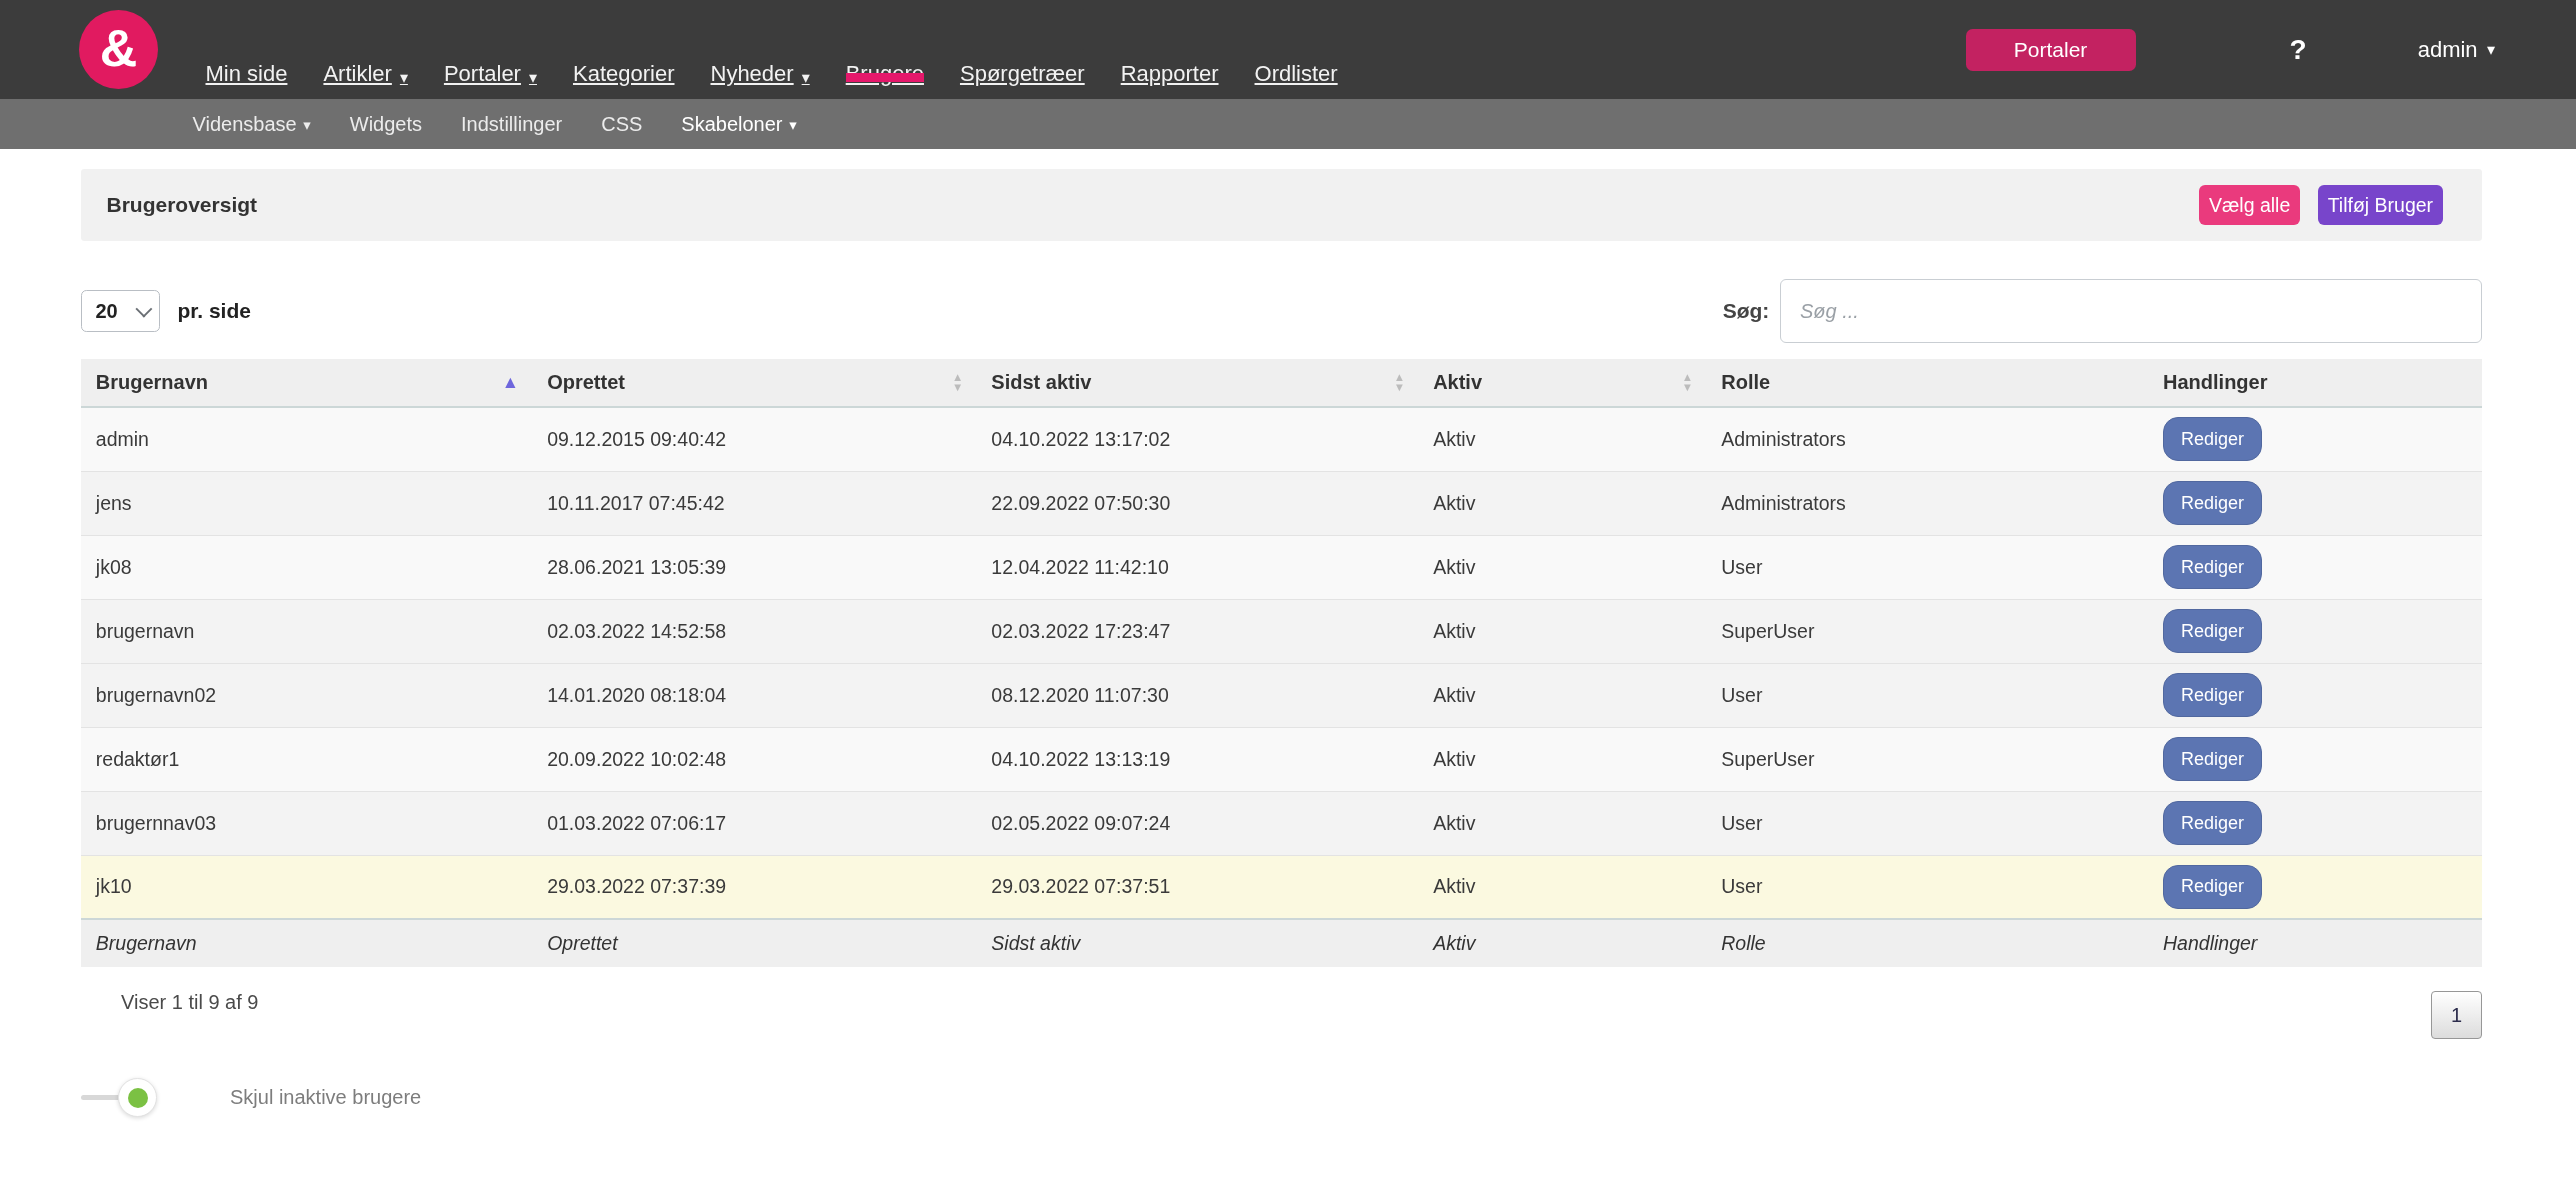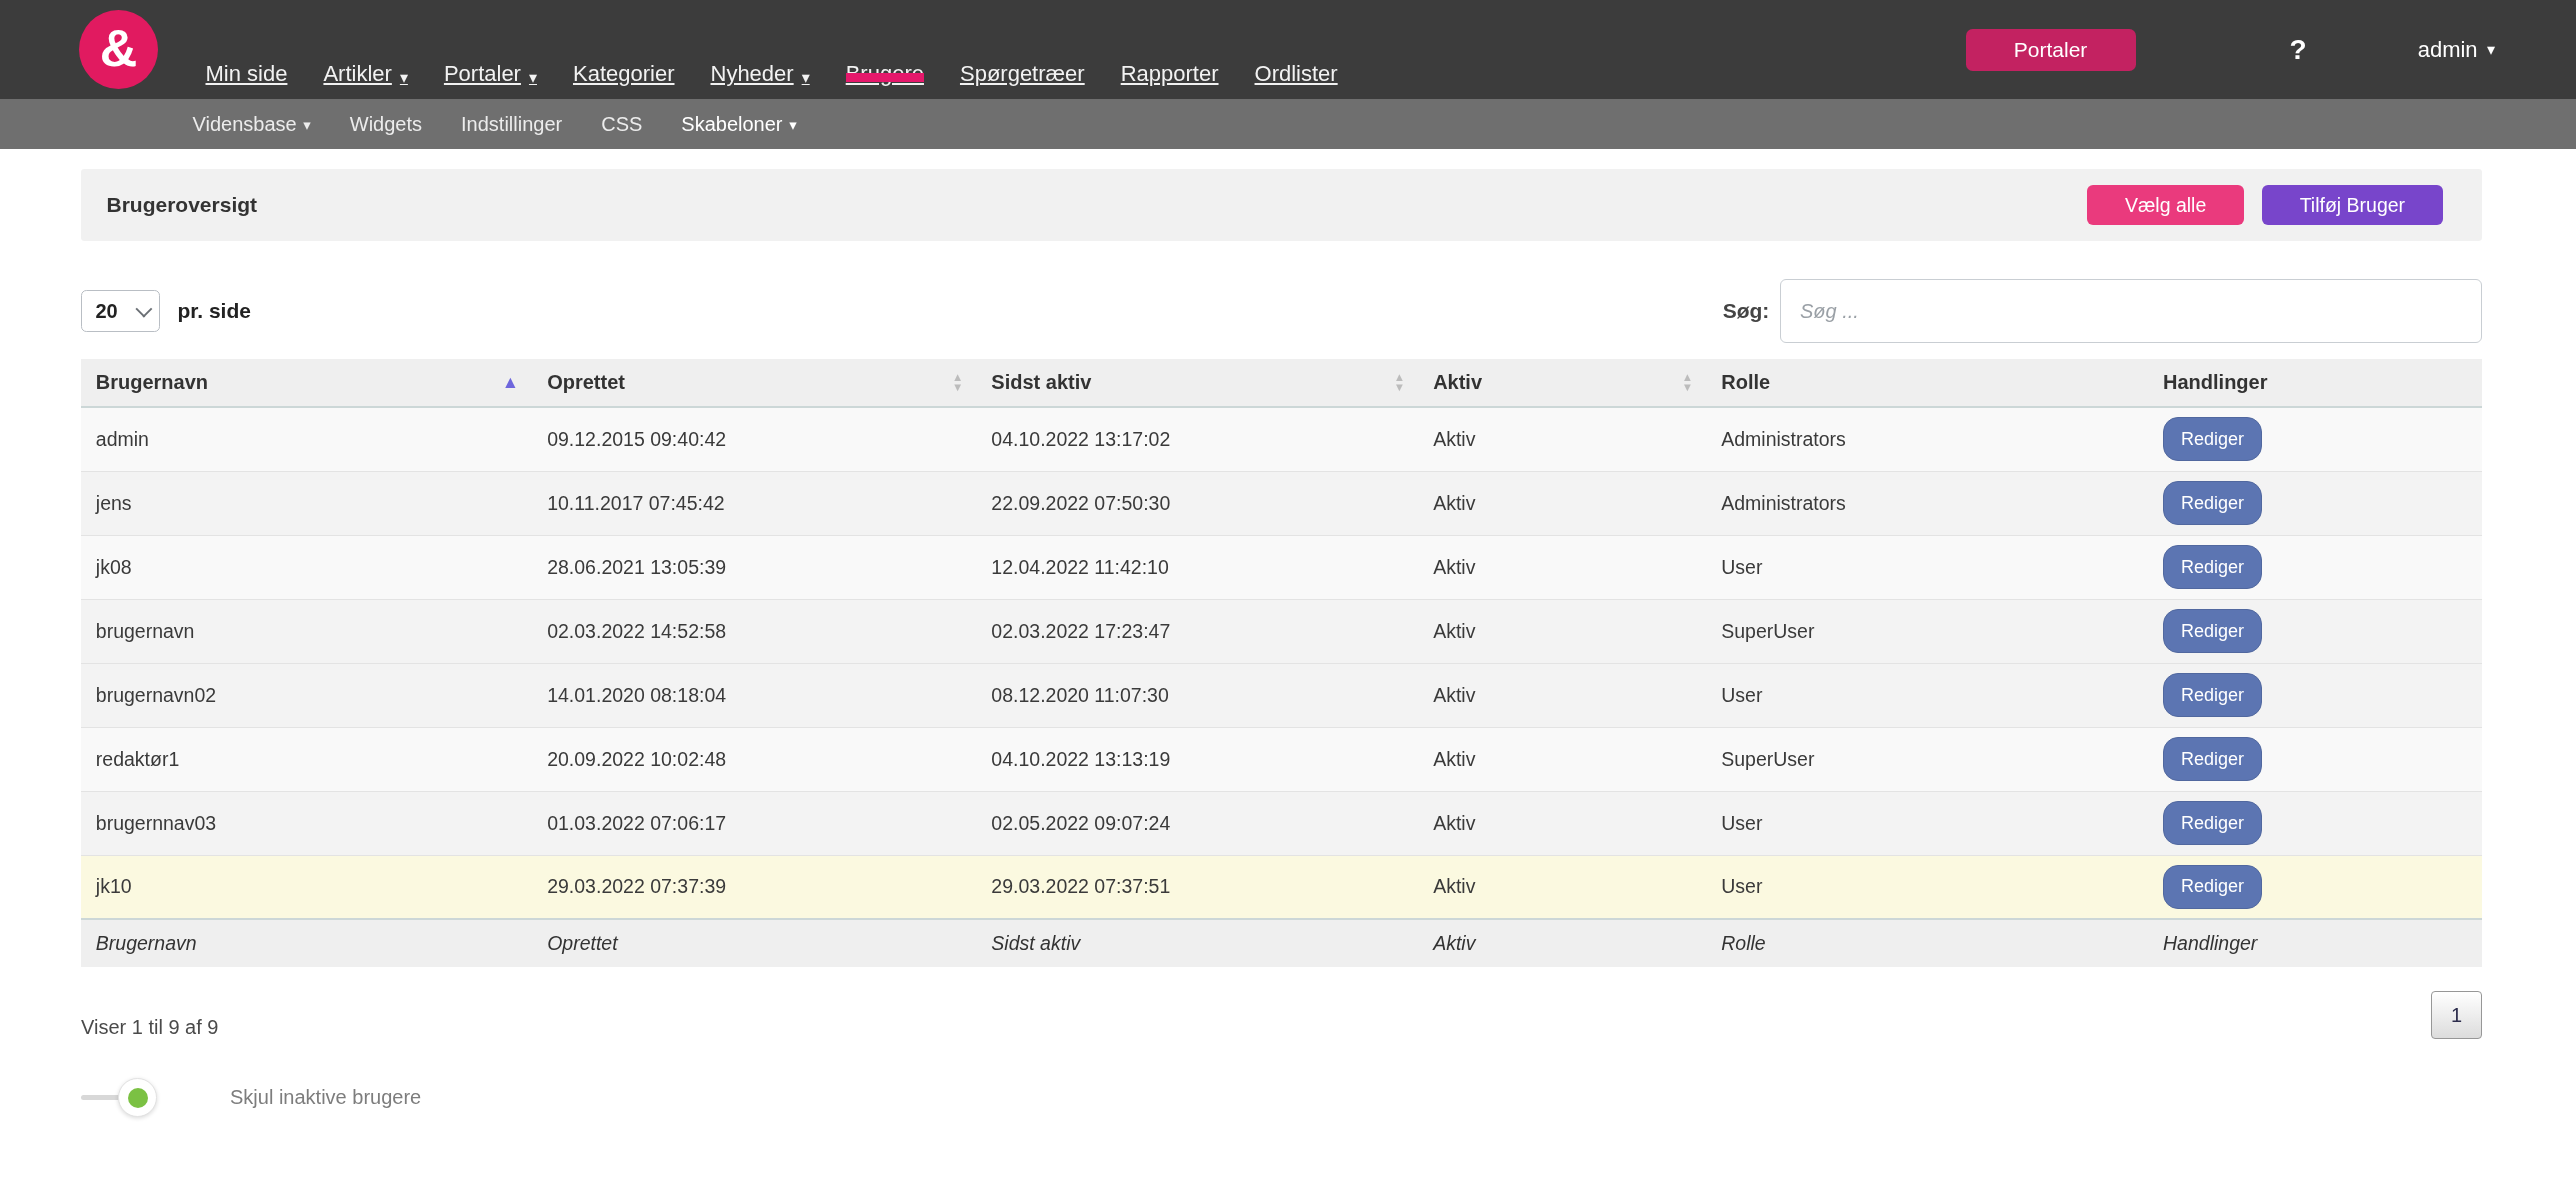--- a/index.html
+++ b/index.html
@@ -52,21 +52,21 @@
   
   .main { padding: 0 94px 0 81px; }
 
   .page-header {
     margin-top: 20px; height: 72px; background: #f1f1f1; border-radius: 3.4px;
     display: flex; align-items: center; padding: 0 25.5px;
   }
   .page-title { font-size: 21px; font-weight: bold; color: #333; }
   .header-buttons { margin-left: auto; display: flex; gap: 17.4px; padding-right: 13.4px; }
   .btn { border: none; border-radius: 6px; color: #fff; font-size: 19.5px; height: 40px;
-         padding: 0 38px; cursor: pointer; font-family: "Liberation Sans", sans-serif; }
+         padding: 0 10px; cursor: pointer; font-family: "Liberation Sans", sans-serif; }
   .btn-select-all { background: #ea3a7d; }
   .btn-add-user { background: #7845cb; }
 
   .controls { margin-top: 38px; display: flex; align-items: center; height: 64px; }
   .select-box {
     width: 79px; height: 42px; border: 1.3px solid #b9bec4; border-radius: 5.4px;
     display: flex; align-items: center; padding: 0 10.7px 0 13.4px; cursor: pointer; background: #fff;
   }
   .select-box .val { font-size: 20px; font-weight: bold; color: #222; }
   .select-box .chev {
@@ -105,21 +105,21 @@
     background: #5c75b2; border: 1.3px solid #51689f; color: #fff; font-size: 18px;
     border-radius: 15px; width: 99px; height: 44px; cursor: pointer;
     font-family: "Liberation Sans", sans-serif;
   }
   tfoot td {
     background: #efefef; height: 48px; font-size: 19.5px; font-style: italic; color: #333;
     padding: 0 13.4px 0 14.8px; border-top: 2.7px solid #ccd7d7;
   }
 
   
-  .table-info-row { margin-top: 24px; display: flex; align-items: flex-end; }
+  .table-info-row { margin-top: 24px; display: flex; align-items: flex-start; margin-left: 40px; }
   .info-text { font-size: 20px; color: #4a4a4a; }
   .page-btn {
     margin-left: auto; width: 51px; height: 48px; border: 1.3px solid #979797; border-radius: 4px;
     background: linear-gradient(#ffffff, #dcdcdc); font-size: 20px; color: #2d2d4d;
     cursor: pointer; font-family: "Liberation Sans", sans-serif;
   }
 
   
   .toggle-row { margin-top: 39px; display: flex; align-items: center; }
   .toggle { position: relative; width: 67px; height: 39px; cursor: pointer; flex: 0 0 auto; }

